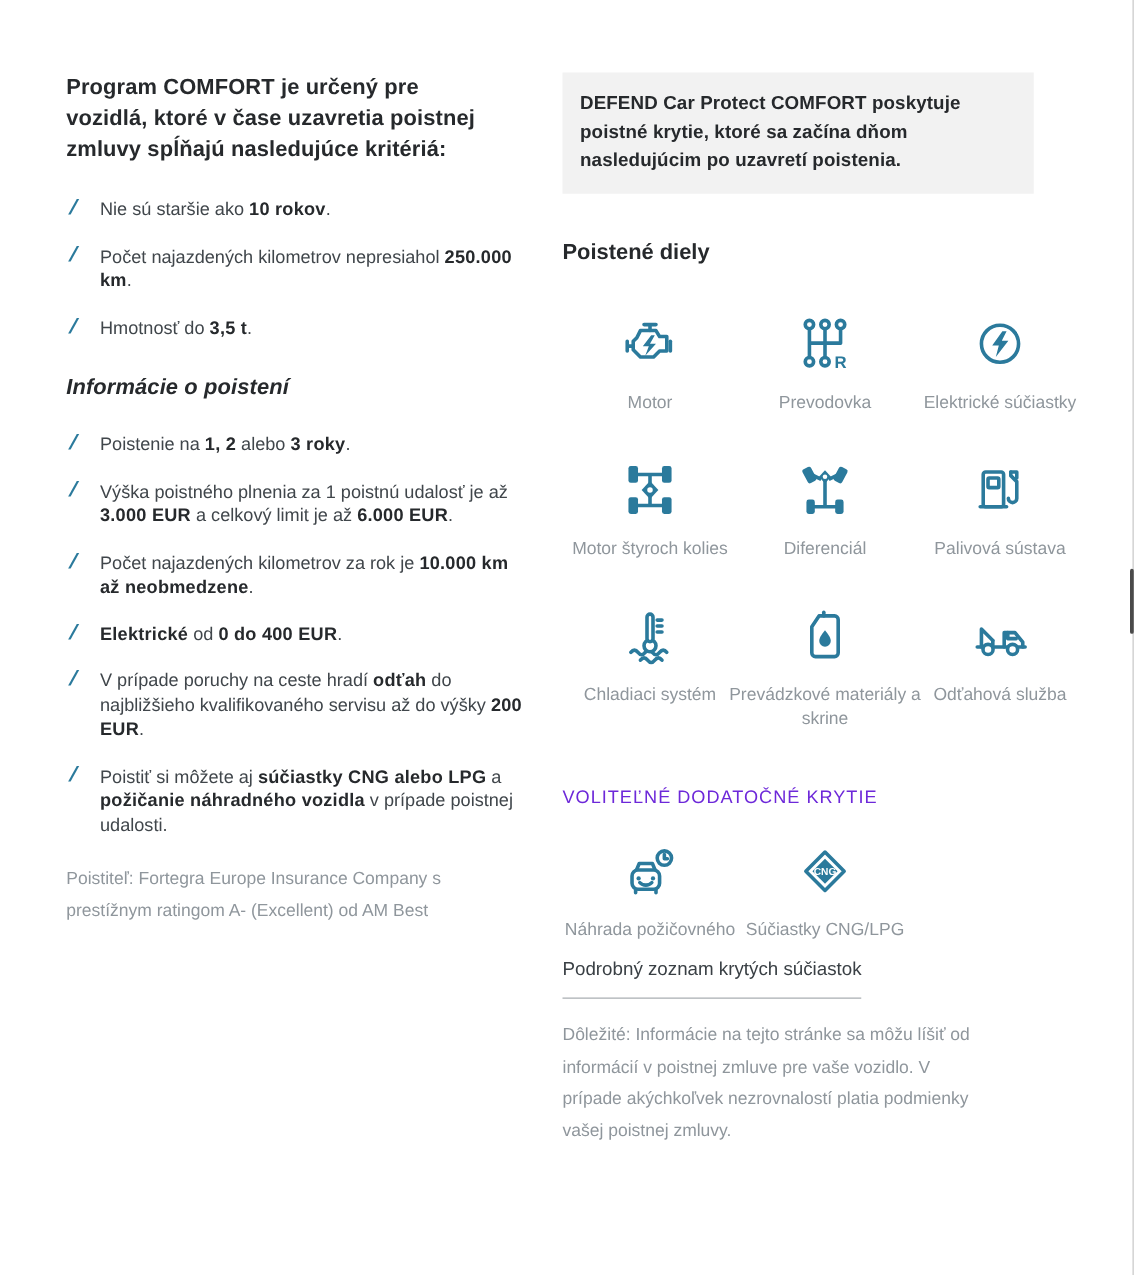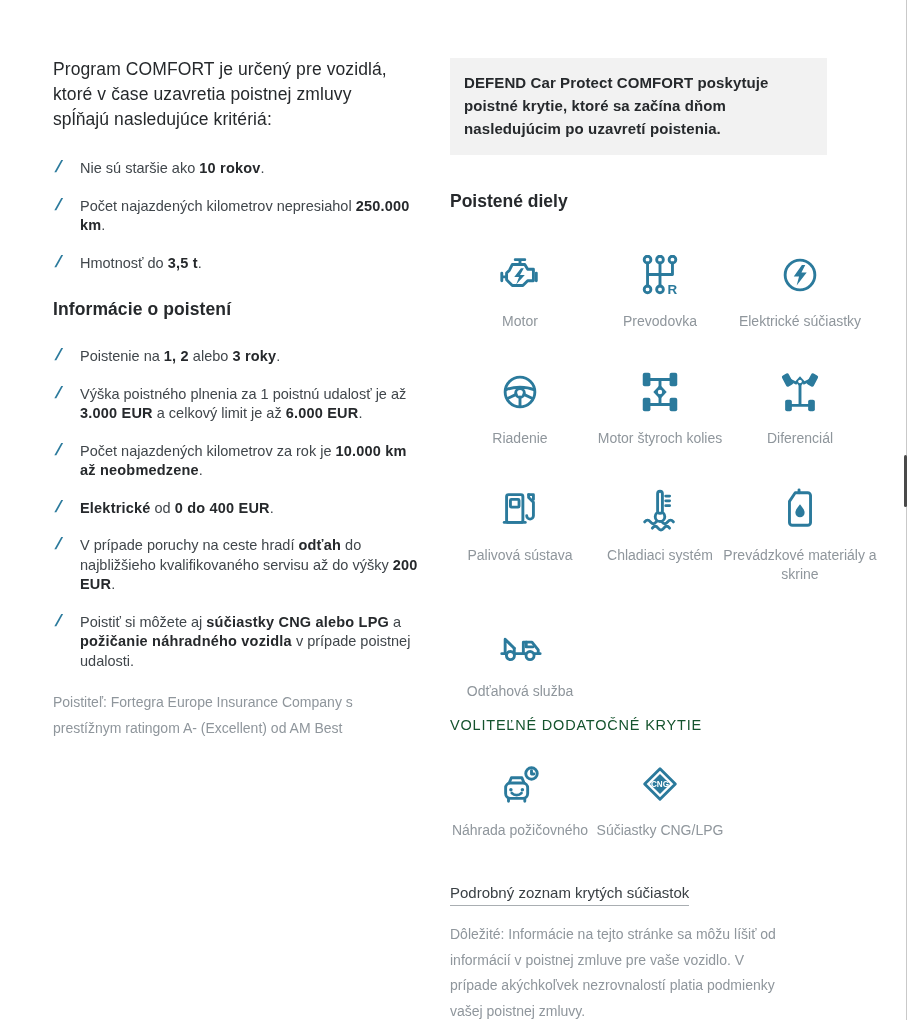--- a/index.html
+++ b/index.html
@@ -16,38 +16,38 @@
   body{
     width:915px;height:1020px;position:relative;overflow:hidden;
     font-family:"Liberation Sans","DejaVu Sans",sans-serif;
     color:var(--body);
     -webkit-font-smoothing:antialiased;
   }
   .left-col{position:absolute;left:53px;top:48px;width:372px;}
   .right-col{position:absolute;left:450px;top:48px;width:400px;}
 
   .main-heading{
-    font-size:17.5px;line-height:25px;font-weight:400;color:var(--ink);
+    font-size:17.5px;line-height:25px;font-weight:700;color:var(--ink);
     max-width:338px;margin-top:9px;letter-spacing:.1px;
   }
   .slash-list{list-style:none;margin-top:27px;}
   .slash-list li{
     position:relative;padding-left:27px;margin-bottom:18px;
     font-size:14.5px;line-height:19.5px;color:var(--body);
   }
   .slash{
     position:absolute;left:3px;top:-2px;
     font-style:italic;font-weight:800;font-size:16.5px;color:var(--accent);
     transform:skewX(-10deg);
   }
   .slash::before{content:"/";}
   .b{font-weight:800;color:var(--ink);letter-spacing:.2px;}
   .info-heading{
     font-size:17.5px;font-weight:800;color:var(--ink);
-    margin:26px 0 17px;letter-spacing:.1px;
+    margin:26px 0 17px;letter-spacing:.1px;font-style:italic;
   }
   .insurer-note{
     margin-top:11px;max-width:332px;
     color:var(--muted);font-size:14px;line-height:26px;
   }
 
   .highlight-box{
     margin-top:10px;width:377px;background:var(--box-bg);
     padding:13px 14px 15px;
     font-weight:800;font-size:15px;line-height:23px;color:var(--ink);
@@ -64,30 +64,30 @@
   .ic{height:48px;display:flex;align-items:flex-end;justify-content:center;}
   .lbl{margin:14px -16px 0;font-size:14px;line-height:19px;color:var(--muted);}
   .ic svg .s{stroke:var(--accent);fill:none;stroke-width:3;stroke-linecap:round;stroke-linejoin:round;}
   .ic svg .sw{stroke:var(--accent);fill:#fff;stroke-width:3;stroke-linecap:round;stroke-linejoin:round;}
   .ic svg .f{fill:var(--accent);stroke:none;}
   .ic svg .w{fill:#fff;stroke:none;}
   .ic svg text{fill:var(--accent);font-weight:800;font-family:"Liberation Sans","DejaVu Sans",sans-serif;}
   .ic svg text.wt{fill:#fff;}
 
   .optional-heading{
-    margin-top:16px;font-size:14.5px;letter-spacing:.8px;color:#14532d;
+    margin-top:46px;font-size:14.5px;letter-spacing:.8px;color:#6d28d9;
   }
   .optional-grid{
     display:grid;grid-template-columns:140px 140px;
     margin-top:26px;
   }
   .parts-link{
-    display:inline-block;margin-top:44px;cursor:pointer;
+    display:inline-block;margin-top:14px;cursor:pointer;
     font-size:15px;color:var(--link);
-    border-bottom:1px solid #a9aeb2;padding-bottom:4px;
+    border-bottom:1px solid #a9aeb2;padding-bottom:14px;
   }
   .disclaimer{
     margin-top:16px;width:344px;
     color:var(--muted);font-size:14px;line-height:25.5px;
   }
 
   .window-edge{position:absolute;top:0;right:8px;width:1px;height:1020px;background:var(--line);}
   .scroll-thumb{position:absolute;top:455px;right:8px;width:3px;height:52px;background:#4a4a4a;border-radius:2px;}
 </style>
 </head>
@@ -152,31 +152,20 @@
     <div class="cell">
       <div class="ic">
         <svg width="46" height="46" viewBox="0 0 48 48">
           <circle class="s" cx="24" cy="24" r="15.5"></circle>
           <path class="f" d="M26 13.5l-8.5 12h5.5L20.5 35 31 21.5h-5.5l4-8z"></path>
         </svg>
       </div>
       <div class="lbl">Elektrické súčiastky</div>
     </div>
 
-    <div class="cell">
-      <div class="ic">
-        <svg width="46" height="46" viewBox="0 0 48 48">
-          <circle class="s" cx="24" cy="24" r="15.5"></circle>
-          <path class="s" d="M9.5 21.5C13.5 19.8 18.5 19 24 19s10.5.8 14.5 2.5"></path>
-          <circle class="s" cx="24" cy="25" r="4.5"></circle>
-          <path class="s" d="M24 29.5v9M20 26.5l-8.5 4M28 26.5l8.5 4"></path>
-        </svg>
-      </div>
-      <div class="lbl">Riadenie</div>
-    </div>
 
     <div class="cell">
       <div class="ic">
         <svg width="46" height="46" viewBox="0 0 48 48">
           <rect class="f" x="6" y="4" width="8" height="14" rx="2"></rect>
           <rect class="f" x="34" y="4" width="8" height="14" rx="2"></rect>
           <rect class="f" x="6" y="30" width="8" height="14" rx="2"></rect>
           <rect class="f" x="34" y="30" width="8" height="14" rx="2"></rect>
           <path class="f" d="M13 9.5h22v3H13zM13 35.5h22v3H13zM22.5 11h3v26h-3z"></path>
           <path class="f" d="M24 16.5 31 24l-7 7.5L17 24z"></path>

